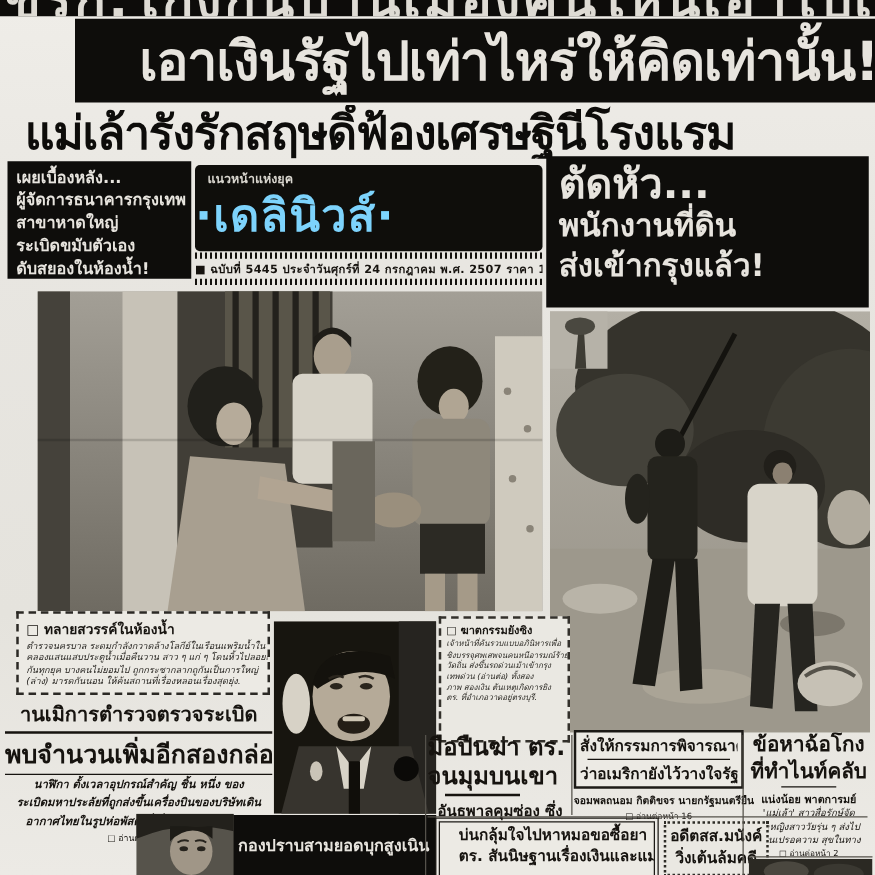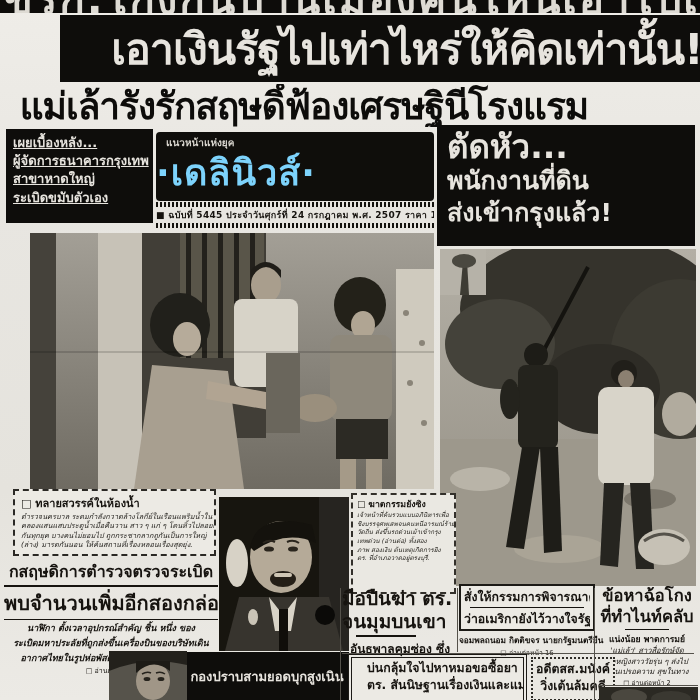--- a/index.html
+++ b/index.html
@@ -15,21 +15,21 @@
   
   #strip1{left:0;top:0;width:700px;height:13px;overflow:hidden;background:#0d0c0a;}
   #strip1 span{position:absolute;left:4px;top:-34px;font-size:42px;font-weight:bold;color:#dedbd4;white-space:nowrap;letter-spacing:2px;}
   
   #banner2{left:18px;top:15px;width:694px;height:67px;display:flex;align-items:center;justify-content:center;overflow:hidden;margin-left:42px;}
   #banner2 span{font-size:43px;font-weight:bold;letter-spacing:-1px;white-space:nowrap;}
   
   #banner3{left:0;top:84px;width:608px;height:43px;display:flex;align-items:center;justify-content:center;overflow:hidden;}
   #banner3 span{font-size:37px;font-weight:bold;color:#0d0c0a;white-space:nowrap;letter-spacing:-1px;}
   
-  #promo{left:6px;top:129px;width:147px;height:94px;padding:5px 7px;box-sizing:border-box;overflow:hidden;text-decoration:underline;}
+  #promo{left:6px;top:129px;width:147px;height:94px;padding:5px 7px;box-sizing:border-box;overflow:hidden;}
   #promo div{font-size:13px;font-weight:bold;line-height:1.4;white-space:nowrap;}
   
   #masthead{left:156px;top:132px;width:278px;height:104px;}
   #mh-box{position:relative;width:278px;height:69px;background:#0f0e0b;border-radius:4px;overflow:hidden;}
   #mh-tag{position:absolute;left:10px;top:3px;font-size:10px;color:#d8d5ce;font-weight:bold;}
   #mh-title{position:absolute;left:0;right:0;top:12px;font-size:36px;font-weight:bold;color:#7dd3fc;letter-spacing:1px;white-space:nowrap;}
   .tickrule{height:5px;margin:1px 0;background:repeating-linear-gradient(90deg,#14120e 0 2px,transparent 2px 4px);}
   #mh-date{font-size:9px;font-weight:bold;text-align:center;letter-spacing:.3px;white-space:nowrap;overflow:hidden;}
   
   #headR{left:437px;top:125px;width:258px;height:121px;padding:4px 10px;box-sizing:border-box;overflow:hidden;}
@@ -103,20 +103,21 @@
 
   <div id="banner3" class="abs">
     <span>แม่เล้ารังรักสฤษดิ์ฟ้องเศรษฐินีโรงแรม</span>
   </div>
 
   <div id="promo" class="abs blackbox">
     <div>เผยเบื้องหลัง...</div>
     <div>ผู้จัดการธนาคารกรุงเทพ</div>
     <div>สาขาหาดใหญ่</div>
     <div>ระเบิดขมับตัวเอง</div>
+    <div>ดับสยองในห้องน้ำ!</div>
   </div>
 
   <div id="masthead" class="abs">
     <div id="mh-box">
       <div id="mh-tag">แนวหน้าแห่งยุค</div>
       <div id="mh-title">·เดลินิวส์·</div>
     </div>
     <div class="tickrule"></div>
     <div id="mh-date">■ ฉบับที่ 5445  ประจำวันศุกร์ที่ 24 กรกฎาคม พ.ศ. 2507   ราคา 1 บาท ■</div>
     <div class="tickrule"></div>
@@ -205,21 +206,21 @@
 
   <div id="capbox" class="abs">
     <div class="h">□ ทลายสวรรค์ในห้องน้ำ</div>
     <div class="t">ตำรวจนครบาล ระดมกำลังกวาดล้างโลกีย์ในเรือนแพริมน้ำใน</div>
     <div class="t">คลองแสนแสบประตูน้ำเมื่อคืนวาน สาว ๆ แก่ ๆ โดนหิ้วไปลอยคอ</div>
     <div class="t">กันทุกยุค บางคนไม่ยอมไป ถูกกระชากลากถูกันเป็นการใหญ่</div>
     <div class="t">(ล่าง) มารดกันนอน ให้ค้นสถานที่เรื่องหลอนเรื่องสุดยุ่ง.</div>
   </div>
 
   <div id="bomb" class="abs">
-    <div class="k">กสฤษดิการตำรวจตรวจระเบิด</div>
+    <div class="k">านเมิการตำรวจตรวจระเบิด</div>
     <div class="h">พบจำนวนเพิ่มอีกสองกล่อง</div>
     <div class="b">นาฬิกา ตั้งเวลาอุปกรณ์สำคัญ ชิ้น หนึ่ง ของ</div>
     <div class="b">ระเบิดมหาประลัยที่ถูกส่งขึ้นเครื่องบินของบริษัทเดิน</div>
     <div class="b">อากาศไทยในรูปห่อพัสดุ ที่เมื่ออีกลับมุ่งหมายก่อ</div>
     <div class="c">□ อ่านต่อหน้า 2</div>
   </div>
 
   <svg class="abs photo" style="left:219px;top:497px;" width="130" height="154" viewBox="0 0 130 154">
     <rect width="130" height="154" fill="#17150f"></rect>
     <rect x="100" y="0" width="30" height="154" fill="#262420"></rect>

